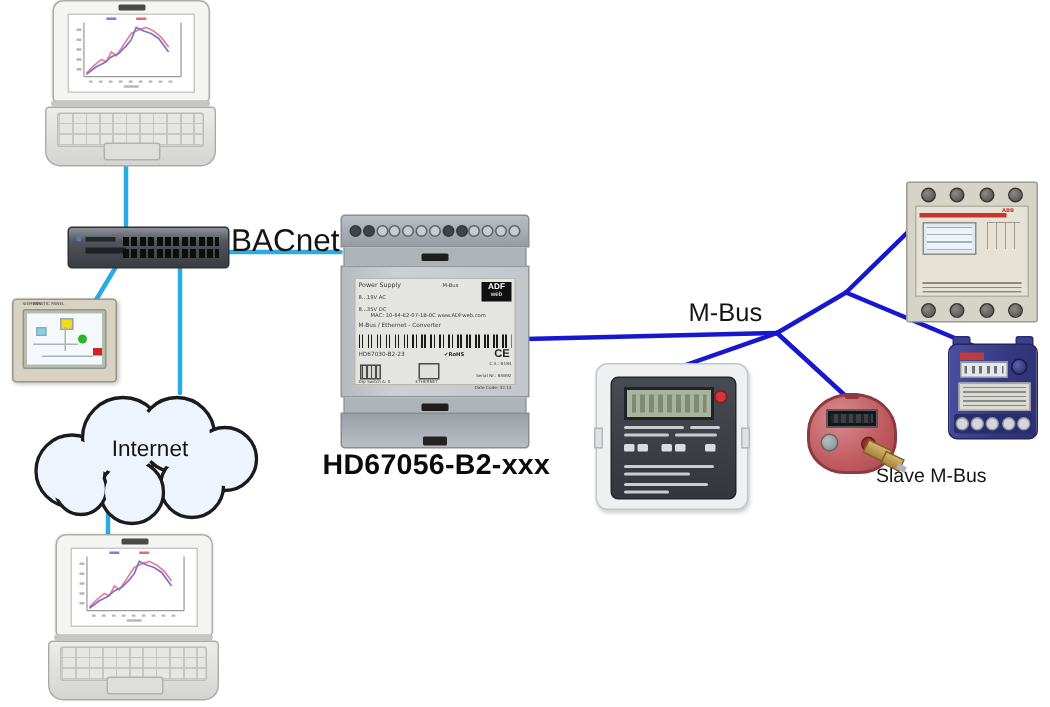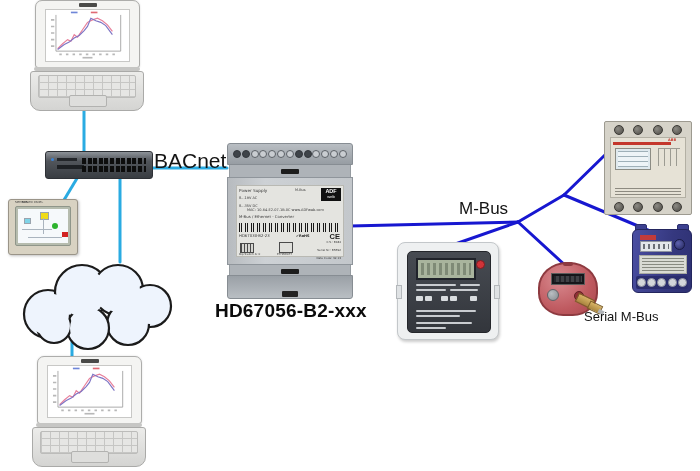--- a/index.html
+++ b/index.html
@@ -247,20 +247,21 @@
     <g fill="#eef4fd" stroke="none">
       <circle cx="38" cy="62" r="21"></circle>
         <circle cx="72" cy="40" r="24"></circle>
         <circle cx="108" cy="38" r="22"></circle>
       <circle cx="140" cy="54" r="18"></circle>
         <circle cx="118" cy="72" r="18"></circle>
         <circle cx="78" cy="76" r="18"></circle>
       <circle cx="44" cy="74" r="14"></circle>
     </g>
   </svg>
+  <div class="lbl lbl-internet">Internet</div>
 
   <div class="dev laptop" style="left:32px;top:356px;">
     <div class="lap-screen">
       <div class="lap-cam"></div>
       <div class="lap-chart">
         <svg width="100%" height="100%" viewBox="0 0 100 62" preserveAspectRatio="none">
           <g stroke="#9a9a9a" stroke-width="1" fill="none">
             <path d="M12,6 V50 M12,50 H90 M90,6 V50"></path>
           </g>
           <g stroke="#b8b8b8" stroke-width="2">
@@ -337,21 +338,21 @@
       <div class="din-tab"></div>
     </div>
     <div class="conv-bot">
       <div class="conv-clip"></div>
     </div>
   </div>
   <div class="lbl conv-caption">HD67056-B2-xxx</div>
 
   <div class="lbl lbl-bacnet">BACnet</div>
   <div class="lbl lbl-mbus">M-Bus</div>
-  <div class="lbl lbl-slave">Serial M-Bus</div>
+  <div class="lbl lbl-slave">Slave M-Bus</div>
 
   <div class="dev meter">
     <div class="m-band top">
       <span class="screw"></span>
         <span class="screw"></span>
         <span class="screw"></span>
         <span class="screw"></span>
     </div>
     <div class="m-face">
       <div class="m-red"></div>

